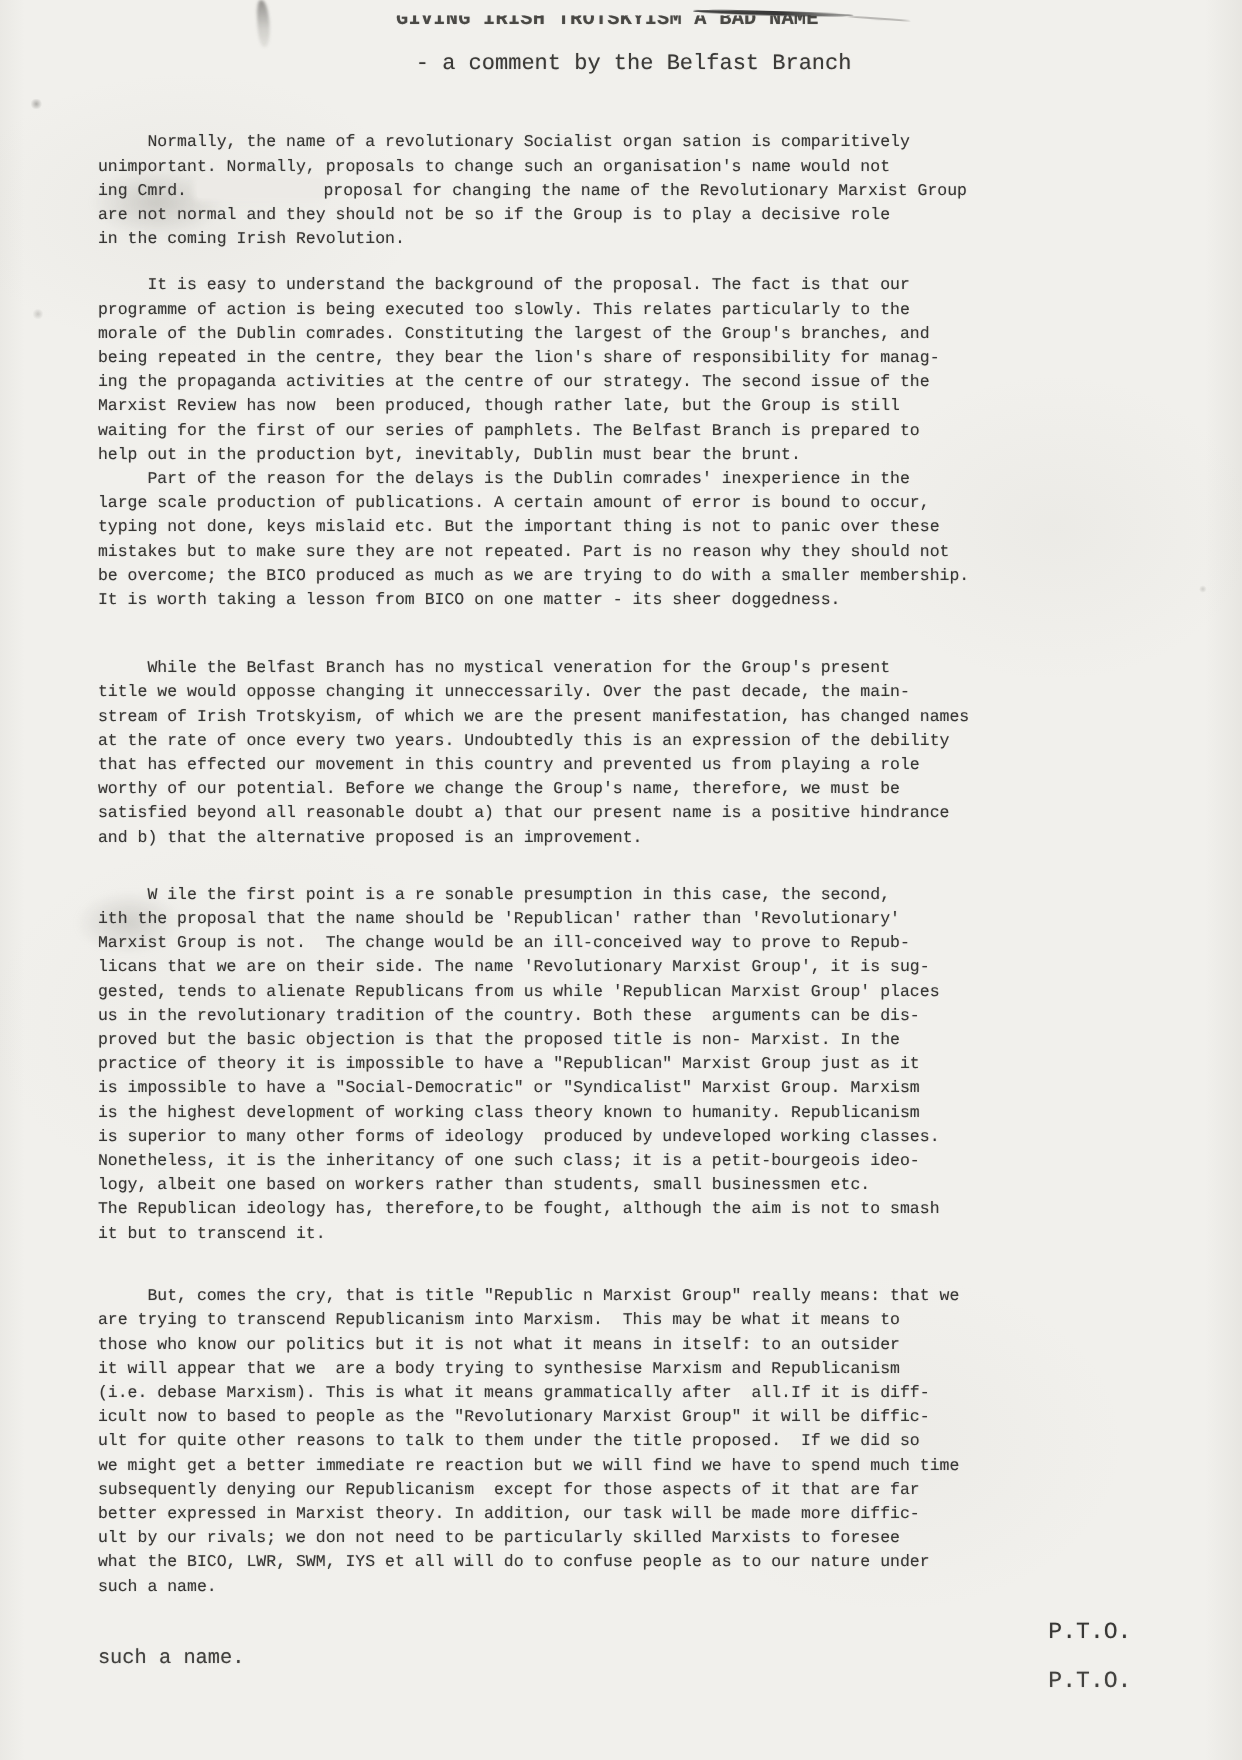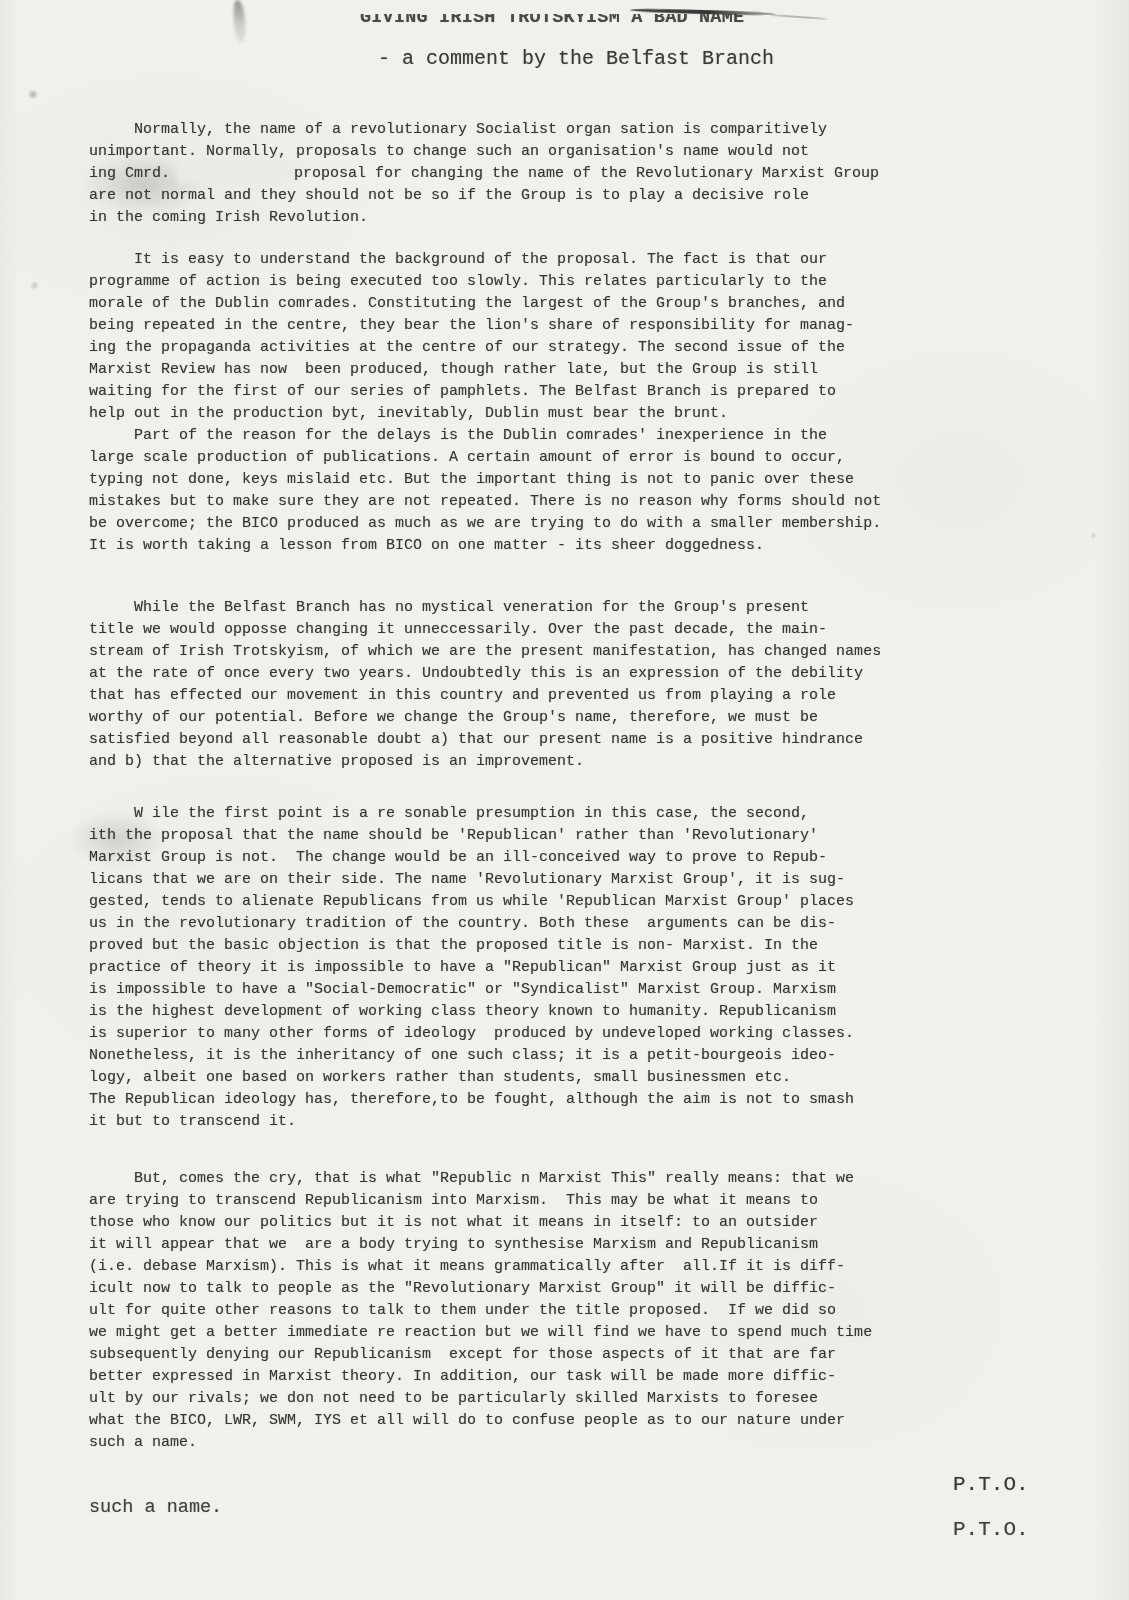--- a/index.html
+++ b/index.html
@@ -124,21 +124,21 @@
         <div class="line">programme of action is being executed too slowly. This relates particularly to the</div>
         <div class="line">morale of the Dublin comrades. Constituting the largest of the Group's branches, and</div>
         <div class="line">being repeated in the centre, they bear the lion's share of responsibility for manag-</div>
         <div class="line">ing the propaganda activities at the centre of our strategy. The second issue of the</div>
         <div class="line">Marxist Review has now  been produced, though rather late, but the Group is still</div>
         <div class="line">waiting for the first of our series of pamphlets. The Belfast Branch is prepared to</div>
         <div class="line">help out in the production byt, inevitably, Dublin must bear the brunt.</div>
         <div class="line">     Part of the reason for the delays is the Dublin comrades' inexperience in the</div>
         <div class="line">large scale production of publications. A certain amount of error is bound to occur,</div>
         <div class="line">typing not done, keys mislaid etc. But the important thing is not to panic over these</div>
-        <div class="line">mistakes but to make sure they are not repeated. There is no reason why forms should not</div>
+        <div class="line">mistakes but to make sure they are not repeated. Part is no reason why they should not</div>
         <div class="line">be overcome; the BICO produced as much as we are trying to do with a smaller membership.</div>
         <div class="line">It is worth taking a lesson from BICO on one matter - its sheer doggedness.</div>
       </div>
       <div class="paragraph p3">
         <div class="line">     While the Belfast Branch has no mystical veneration for the Group's present</div>
         <div class="line">title we would opposse changing it unneccessarily. Over the past decade, the main-</div>
         <div class="line">stream of Irish Trotskyism, of which we are the present manifestation, has changed names</div>
         <div class="line">at the rate of once every two years. Undoubtedly this is an expression of the debility</div>
         <div class="line">that has effected our movement in this country and prevented us from playing a role</div>
         <div class="line">worthy of our potential. Before we change the Group's name, therefore, we must be</div>
@@ -156,26 +156,26 @@
         <div class="line">practice of theory it is impossible to have a "Republican" Marxist Group just as it</div>
         <div class="line">is impossible to have a "Social-Democratic" or "Syndicalist" Marxist Group. Marxism</div>
         <div class="line">is the highest development of working class theory known to humanity. Republicanism</div>
         <div class="line">is superior to many other forms of ideology  produced by undeveloped working classes.</div>
         <div class="line">Nonetheless, it is the inheritancy of one such class; it is a petit-bourgeois ideo-</div>
         <div class="line">logy, albeit one based on workers rather than students, small businessmen etc.</div>
         <div class="line">The Republican ideology has, therefore,to be fought, although the aim is not to smash</div>
         <div class="line">it but to transcend it.</div>
       </div>
       <div class="paragraph p5">
-        <div class="line">     But, comes the cry, that is what "Republic n Marxist This" really means: that we</div>
+        <div class="line">     But, comes the cry, that is title "Republic n Marxist Group" really means: that we</div>
         <div class="line">are trying to transcend Republicanism into Marxism.  This may be what it means to</div>
         <div class="line">those who know our politics but it is not what it means in itself: to an outsider</div>
         <div class="line">it will appear that we  are a body trying to synthesise Marxism and Republicanism</div>
         <div class="line">(i.e. debase Marxism). This is what it means grammatically after  all.If it is diff-</div>
-        <div class="line">icult now to talk to people as the "Revolutionary Marxist Group" it will be diffic-</div>
+        <div class="line">icult now to based to people as the "Revolutionary Marxist Group" it will be diffic-</div>
         <div class="line">ult for quite other reasons to talk to them under the title proposed.  If we did so</div>
         <div class="line">we might get a better immediate re reaction but we will find we have to spend much time</div>
         <div class="line">subsequently denying our Republicanism  except for those aspects of it that are far</div>
         <div class="line">better expressed in Marxist theory. In addition, our task will be made more diffic-</div>
         <div class="line">ult by our rivals; we don not need to be particularly skilled Marxists to foresee</div>
         <div class="line">what the BICO, LWR, SWM, IYS et all will do to confuse people as to our nature under</div>
         <div class="line">such a name.</div>
       </div>
     </div>
 

